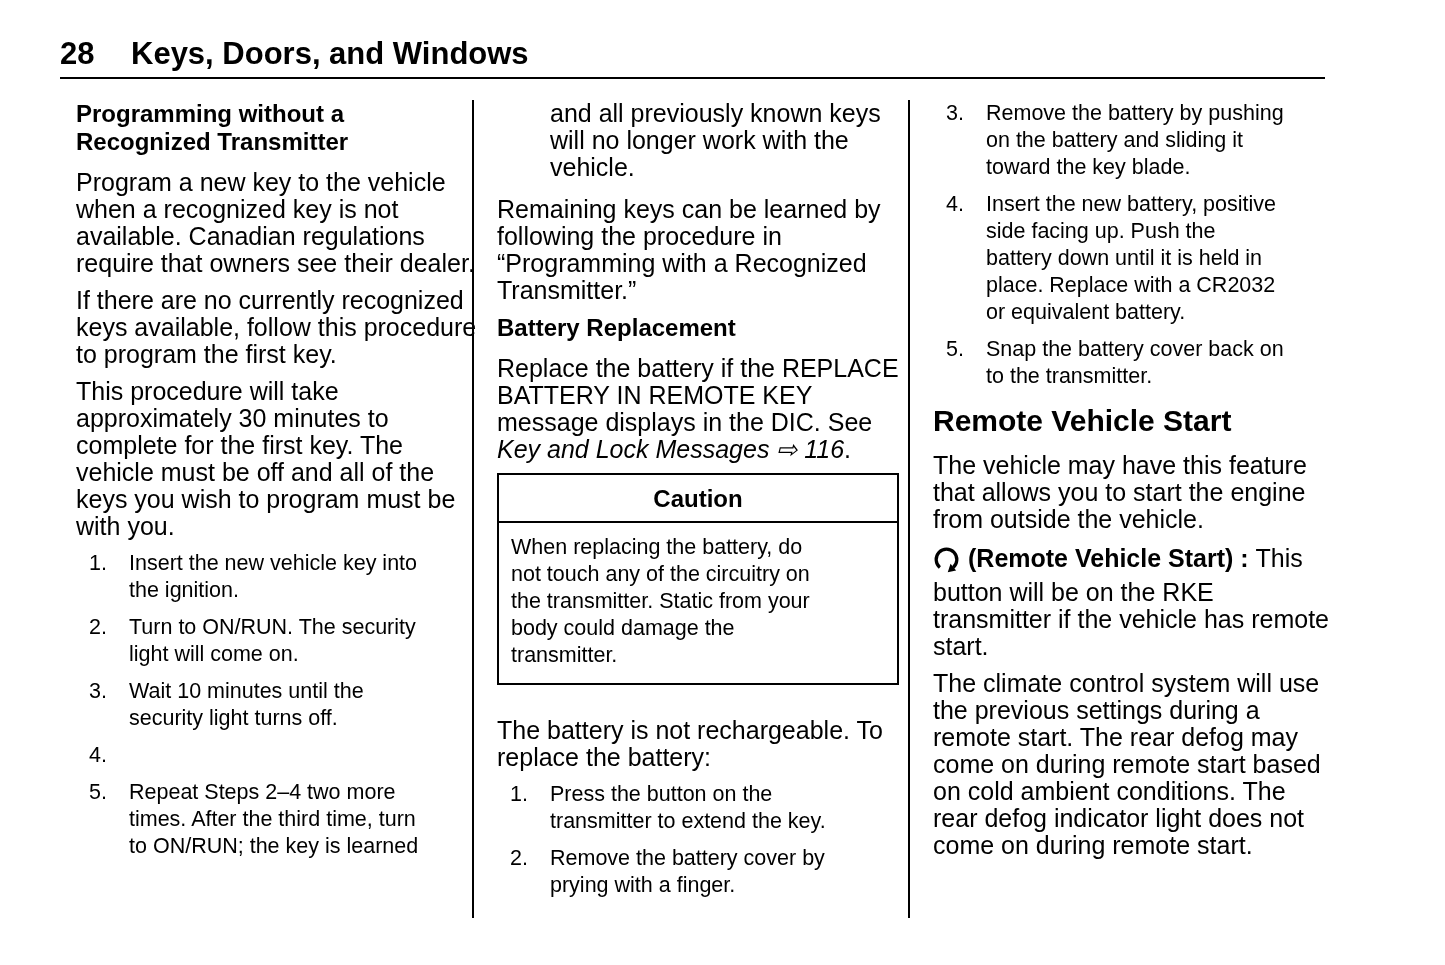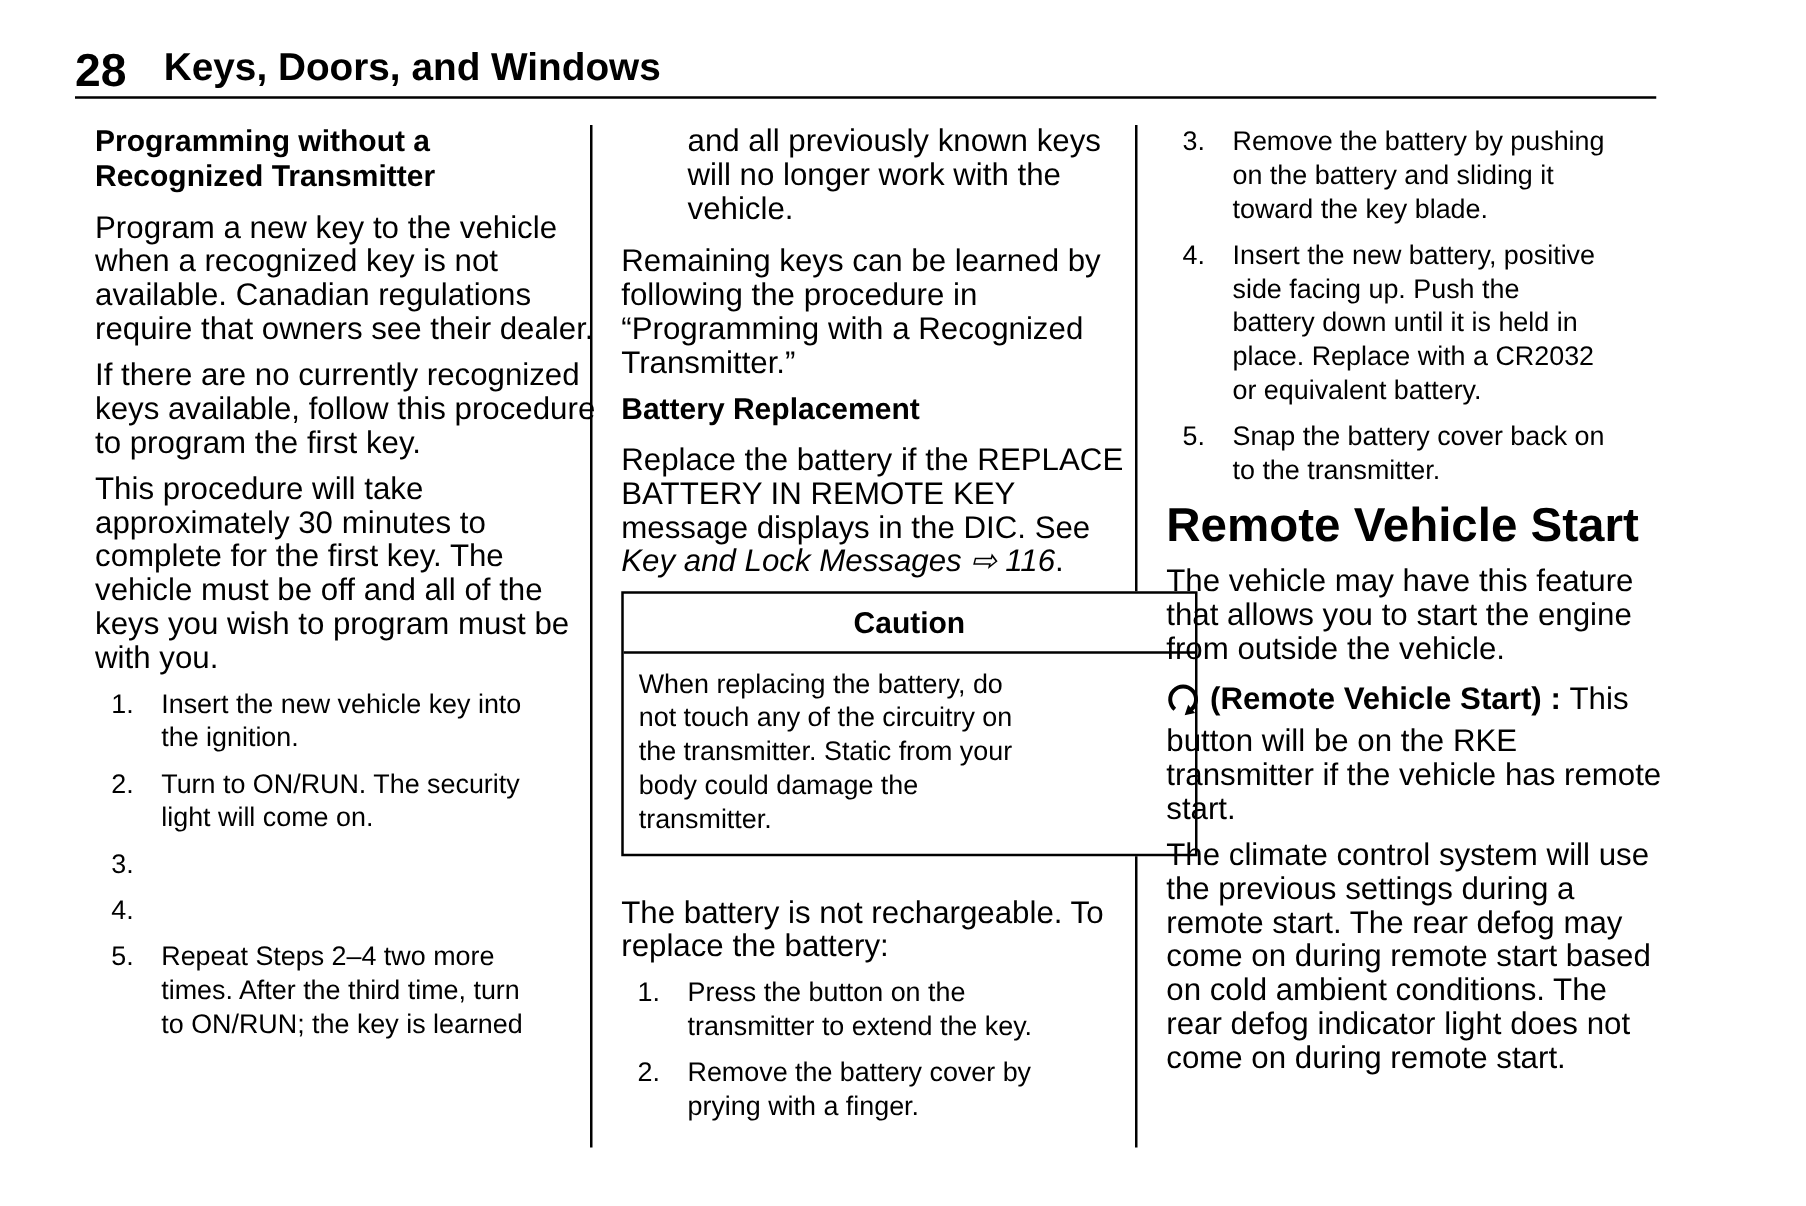--- a/index.html
+++ b/index.html
@@ -1,47 +1,47 @@
 <!DOCTYPE html>
 <html><head>
 <meta charset="utf-8">
 <style>
   html, body { margin:0; padding:0; background:#ffffff; }
   .page {
     position:relative; width:1445px; height:965px; background:#ffffff;
     font-family:"Liberation Sans", sans-serif; color:#000000; overflow:hidden;
   }
-  .hdr-num  { position:absolute; left:60px;  top:36px; font-size:37px; font-weight:bold; }
+  .hdr-num  { position:absolute; left:60px;  top:36px; font-size:31px; font-weight:bold; }
   .hdr-title{ position:absolute; left:131px; top:36px; font-size:31px; font-weight:bold; }
   .hdr-rule { position:absolute; left:60px;  top:77px; width:1265px; height:2px; background:#000; }
   .vdiv     { position:absolute; top:100px; width:2px; height:818px; background:#000; }
   .vdiv-1   { left:472px; }
   .vdiv-2   { left:908px; }
   .col      { position:absolute; top:100px; width:404px; }
   .col-1    { left:76px; }
   .col-2    { left:497px; }
   .col-3    { left:933px; }
   .sub-heading {
     font-size:24px; line-height:28px; font-weight:bold;
     white-space:pre; margin:0 0 13px 0;
   }
   .section-heading {
-    font-size:38px; line-height:34px; font-weight:bold;
+    font-size:30px; line-height:34px; font-weight:bold;
     white-space:pre; margin:14px 0 14px 0;
   }
   .body-text {
     font-size:25px; line-height:27px; white-space:pre; margin:0 0 10px 0;
   }
   .cont-indent { padding-left:53px; margin-bottom:15px; }
   .olist { margin:0; padding:0; }
   .oitem { display:flex; margin:0 0 10px 0; font-size:21.5px; line-height:27px; }
   .onum  { flex:none; width:53px; padding-left:13px; box-sizing:border-box; }
   .otext { white-space:pre; }
   .caution-box {
-    width:461px; box-sizing:border-box; border:2px solid #000;
+    width:402px; box-sizing:border-box; border:2px solid #000;
     margin:8px 0 32px 0; background:#fff;
   }
   .caution-title {
     text-align:center; font-weight:bold; font-size:24px; line-height:28px;
     padding:10px 0 8px 0; border-bottom:2px solid #000;
   }
   .caution-body {
     font-size:21.5px; line-height:27px; white-space:pre; padding:11px 12px 14px 12px;
   }
   .xref { font-style:italic; }
@@ -81,20 +81,22 @@
         <div class="otext">Insert the new vehicle key into
 the ignition.</div>
       </div>
       <div class="oitem">
         <div class="onum">2.</div>
         <div class="otext">Turn to ON/RUN. The security
 light will come on.</div>
       </div>
       <div class="oitem">
         <div class="onum">3.</div>
+        <div class="otext">Wait 10 minutes until the
+security light turns off.</div>
       </div>
       <div class="oitem">
         <div class="onum">4.</div>
       </div>
       <div class="oitem">
         <div class="onum">5.</div>
         <div class="otext">Repeat Steps 2–4 two more
 times. After the third time, turn
 to ON/RUN; the key is learned</div>
       </div>

